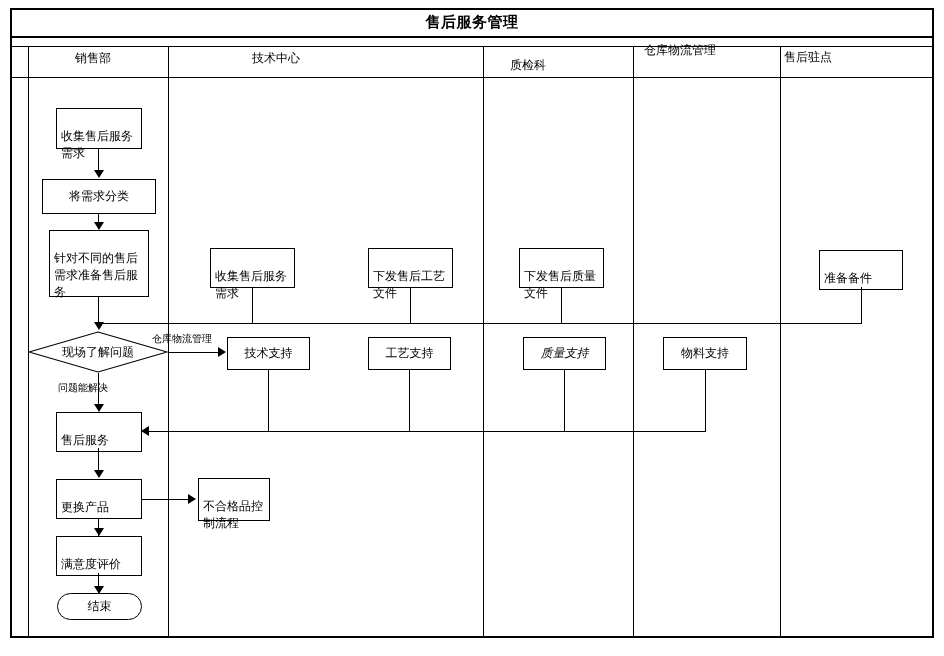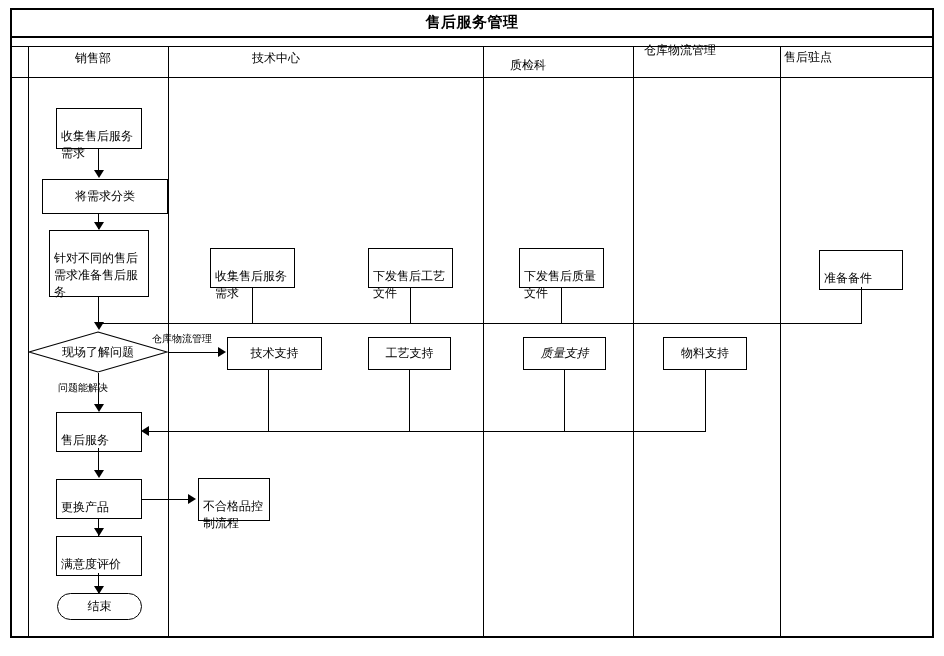--- a/index.html
+++ b/index.html
@@ -63,21 +63,21 @@
   <div class="lane-label" style="left:252px;top:50px;">技术中心</div>
   <div class="lane-label" style="left:510px;top:57px;">质检科</div>
   <div class="lane-label" style="left:644px;top:42px;">仓库物流管理</div>
   <div class="lane-label" style="left:784px;top:49px;">售后驻点</div>
 
   <div class="node" style="left:56px;top:108px;width:86px;height:41px;">收集售后服务需求</div>
 
   <div class="ln lnv" style="left:98px;top:149px;height:23px;"></div>
   <div class="arrow-d" style="left:94px;top:170px;"></div>
 
-  <div class="node center" style="left:42px;top:179px;width:126px;height:35px;">将需求分类</div>
+  <div class="node center" style="left:42px;top:179px;width:114px;height:35px;">将需求分类</div>
 
   <div class="ln lnv" style="left:98px;top:214px;height:15px;"></div>
   <div class="arrow-d" style="left:94px;top:222px;"></div>
 
   <div class="node" style="left:49px;top:230px;width:100px;height:67px;">针对不同的售后需求准备售后服务</div>
 
   <div class="ln lnv" style="left:98px;top:297px;height:30px;"></div>
   <div class="arrow-d" style="left:94px;top:322px;"></div>
 
   <div class="diamond" style="left:28px;top:331px;width:140px;height:42px;">
@@ -112,21 +112,21 @@
   <div class="node" style="left:56px;top:536px;width:86px;height:37px;">满意度评价</div>
 
   <div class="ln lnv" style="left:98px;top:573px;height:22px;"></div>
   <div class="arrow-d" style="left:94px;top:586px;"></div>
 
   <div class="node term" style="left:57px;top:593px;width:85px;height:27px;">结束</div>
 
   <div class="node" style="left:210px;top:248px;width:85px;height:39px;">收集售后服务需求</div>
   <div class="ln lnv" style="left:252px;top:287px;height:37px;"></div>
 
-  <div class="node center" style="left:227px;top:337px;width:95px;height:33px;">技术支持</div>
+  <div class="node center" style="left:227px;top:337px;width:83px;height:33px;">技术支持</div>
   <div class="ln lnv" style="left:268px;top:370px;height:61px;"></div>
 
   <div class="node" style="left:368px;top:248px;width:85px;height:39px;">下发售后工艺文件</div>
   <div class="ln lnv" style="left:410px;top:287px;height:37px;"></div>
 
   <div class="node center" style="left:368px;top:337px;width:83px;height:33px;">工艺支持</div>
   <div class="ln lnv" style="left:409px;top:370px;height:61px;"></div>
 
   <div class="node" style="left:198px;top:478px;width:72px;height:43px;">不合格品控制流程</div>
 

